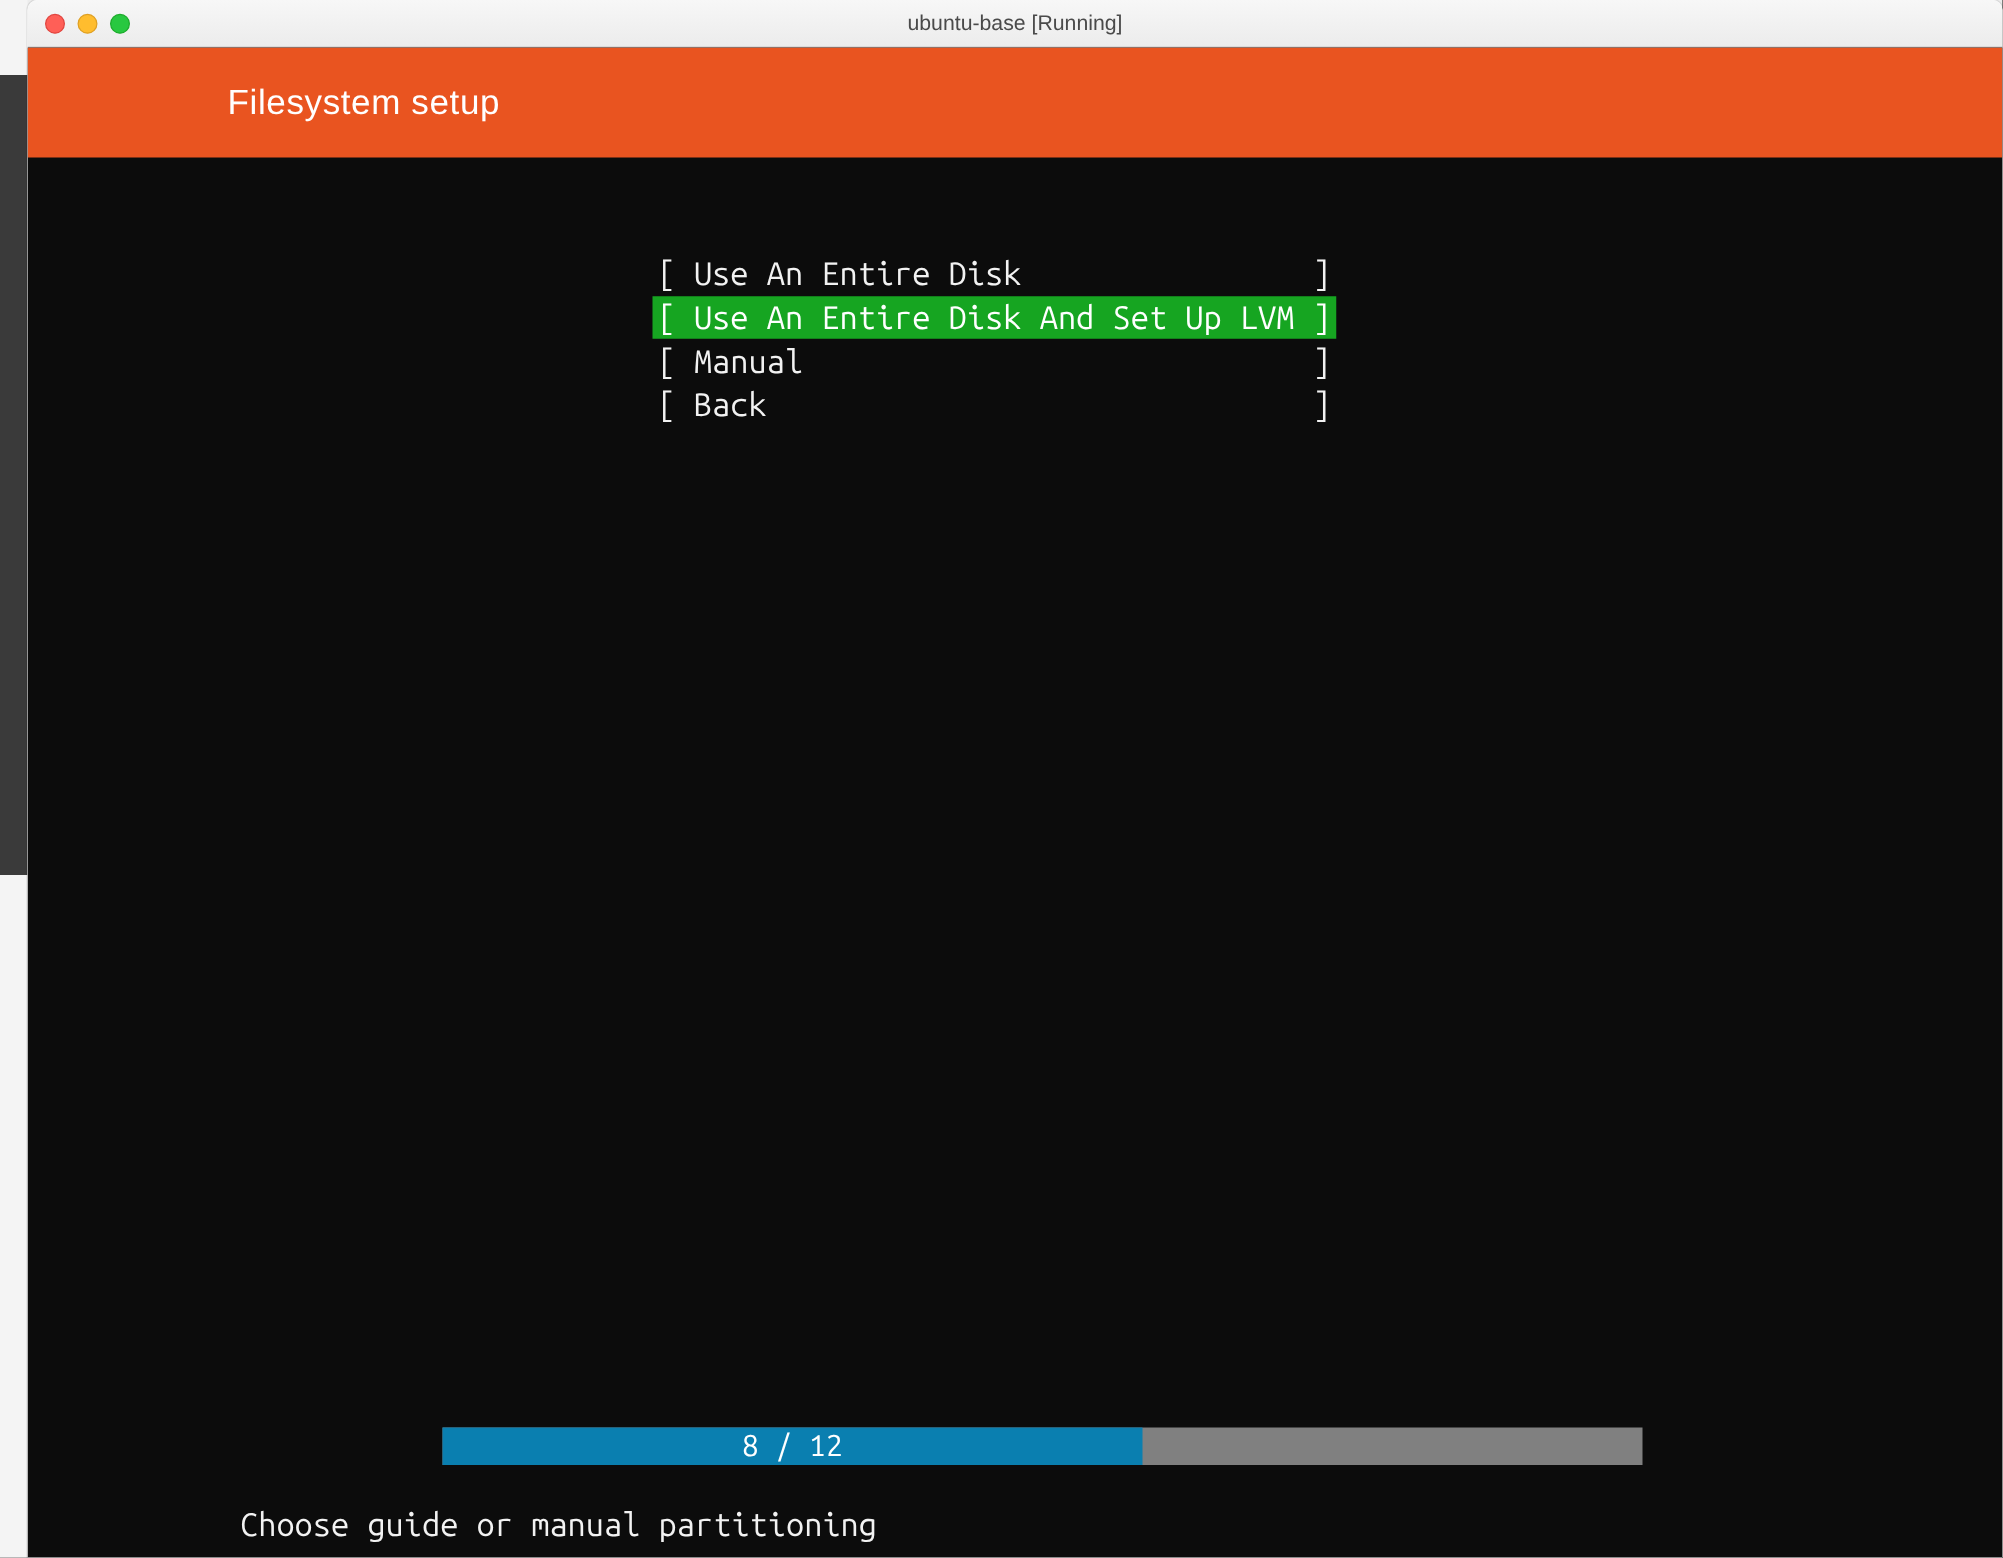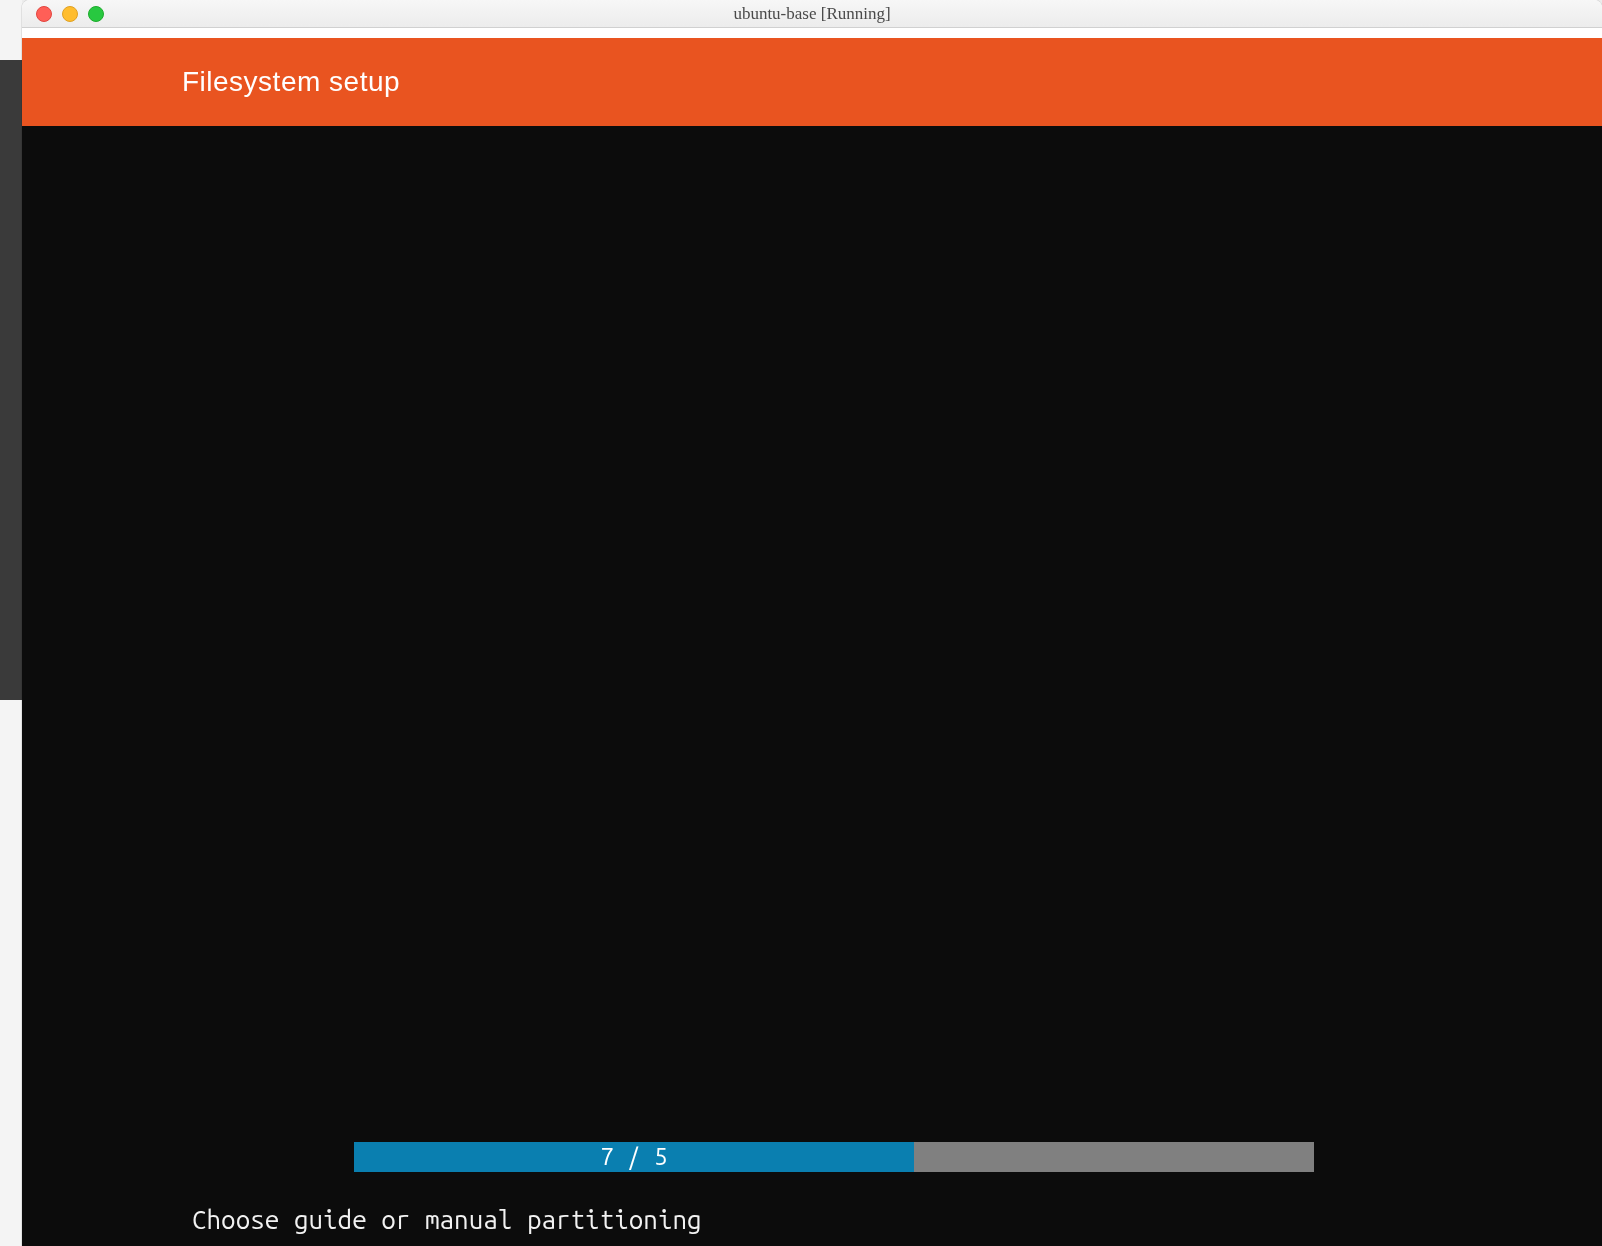--- a/index.html
+++ b/index.html
@@ -19,28 +19,27 @@
       left: 22px;
       top: 0;
       width: 1580px;
       height: 1246px;
       background: #fff;
       border-radius: 8px 8px 0 0;
       box-shadow: 0 0 0 1px rgba(0,0,0,0.08);
       overflow: hidden;
     }
     .titlebar {
-      height: 28px;
+      height: 38px;
       background: linear-gradient(#f7f7f7, #ececec);
       border-bottom: 1px solid #d0d0d0;
       display: flex;
       align-items: center;
       padding: 0 14px;
       position: relative;
-      font-family: Liberation Serif, serif;
     }
     .traffic-lights {
       display: flex;
       gap: 10px;
     }
     .traffic-light {
       width: 16px;
       height: 16px;
       border-radius: 50%;
     }
@@ -171,23 +170,29 @@
     <div class="win-title">ubuntu-base [Running]</div>
   </div>
 
   <div class="terminal">
     <div class="header-bar">
       <span>Filesystem setup</span>
     </div>
 
     <div class="body-area">
 
+      <div class="menu">
+        <div class="menu-row"><span class="menu-item">[ Use An Entire Disk                ]</span></div>
+        <div class="menu-row"><span class="menu-item selected">[ Use An Entire Disk And Set Up LVM ]</span></div>
+        <div class="menu-row"><span class="menu-item">[ Manual                            ]</span></div>
+        <div class="menu-row"><span class="menu-item">[ Back                              ]</span></div>
+      </div>
     </div>
 
     <div class="progress-wrap">
       <div class="progress-fill" id="progress-fill" style="width: 58.3%;">
-        <div class="progress-label">7 / 5</div>
+        <div class="progress-label">8 / 12</div>
       </div>
     </div>
 
     <div class="hint">Choose guide or manual partitioning</div>
   </div>
 </div>
 
 </body></html>

